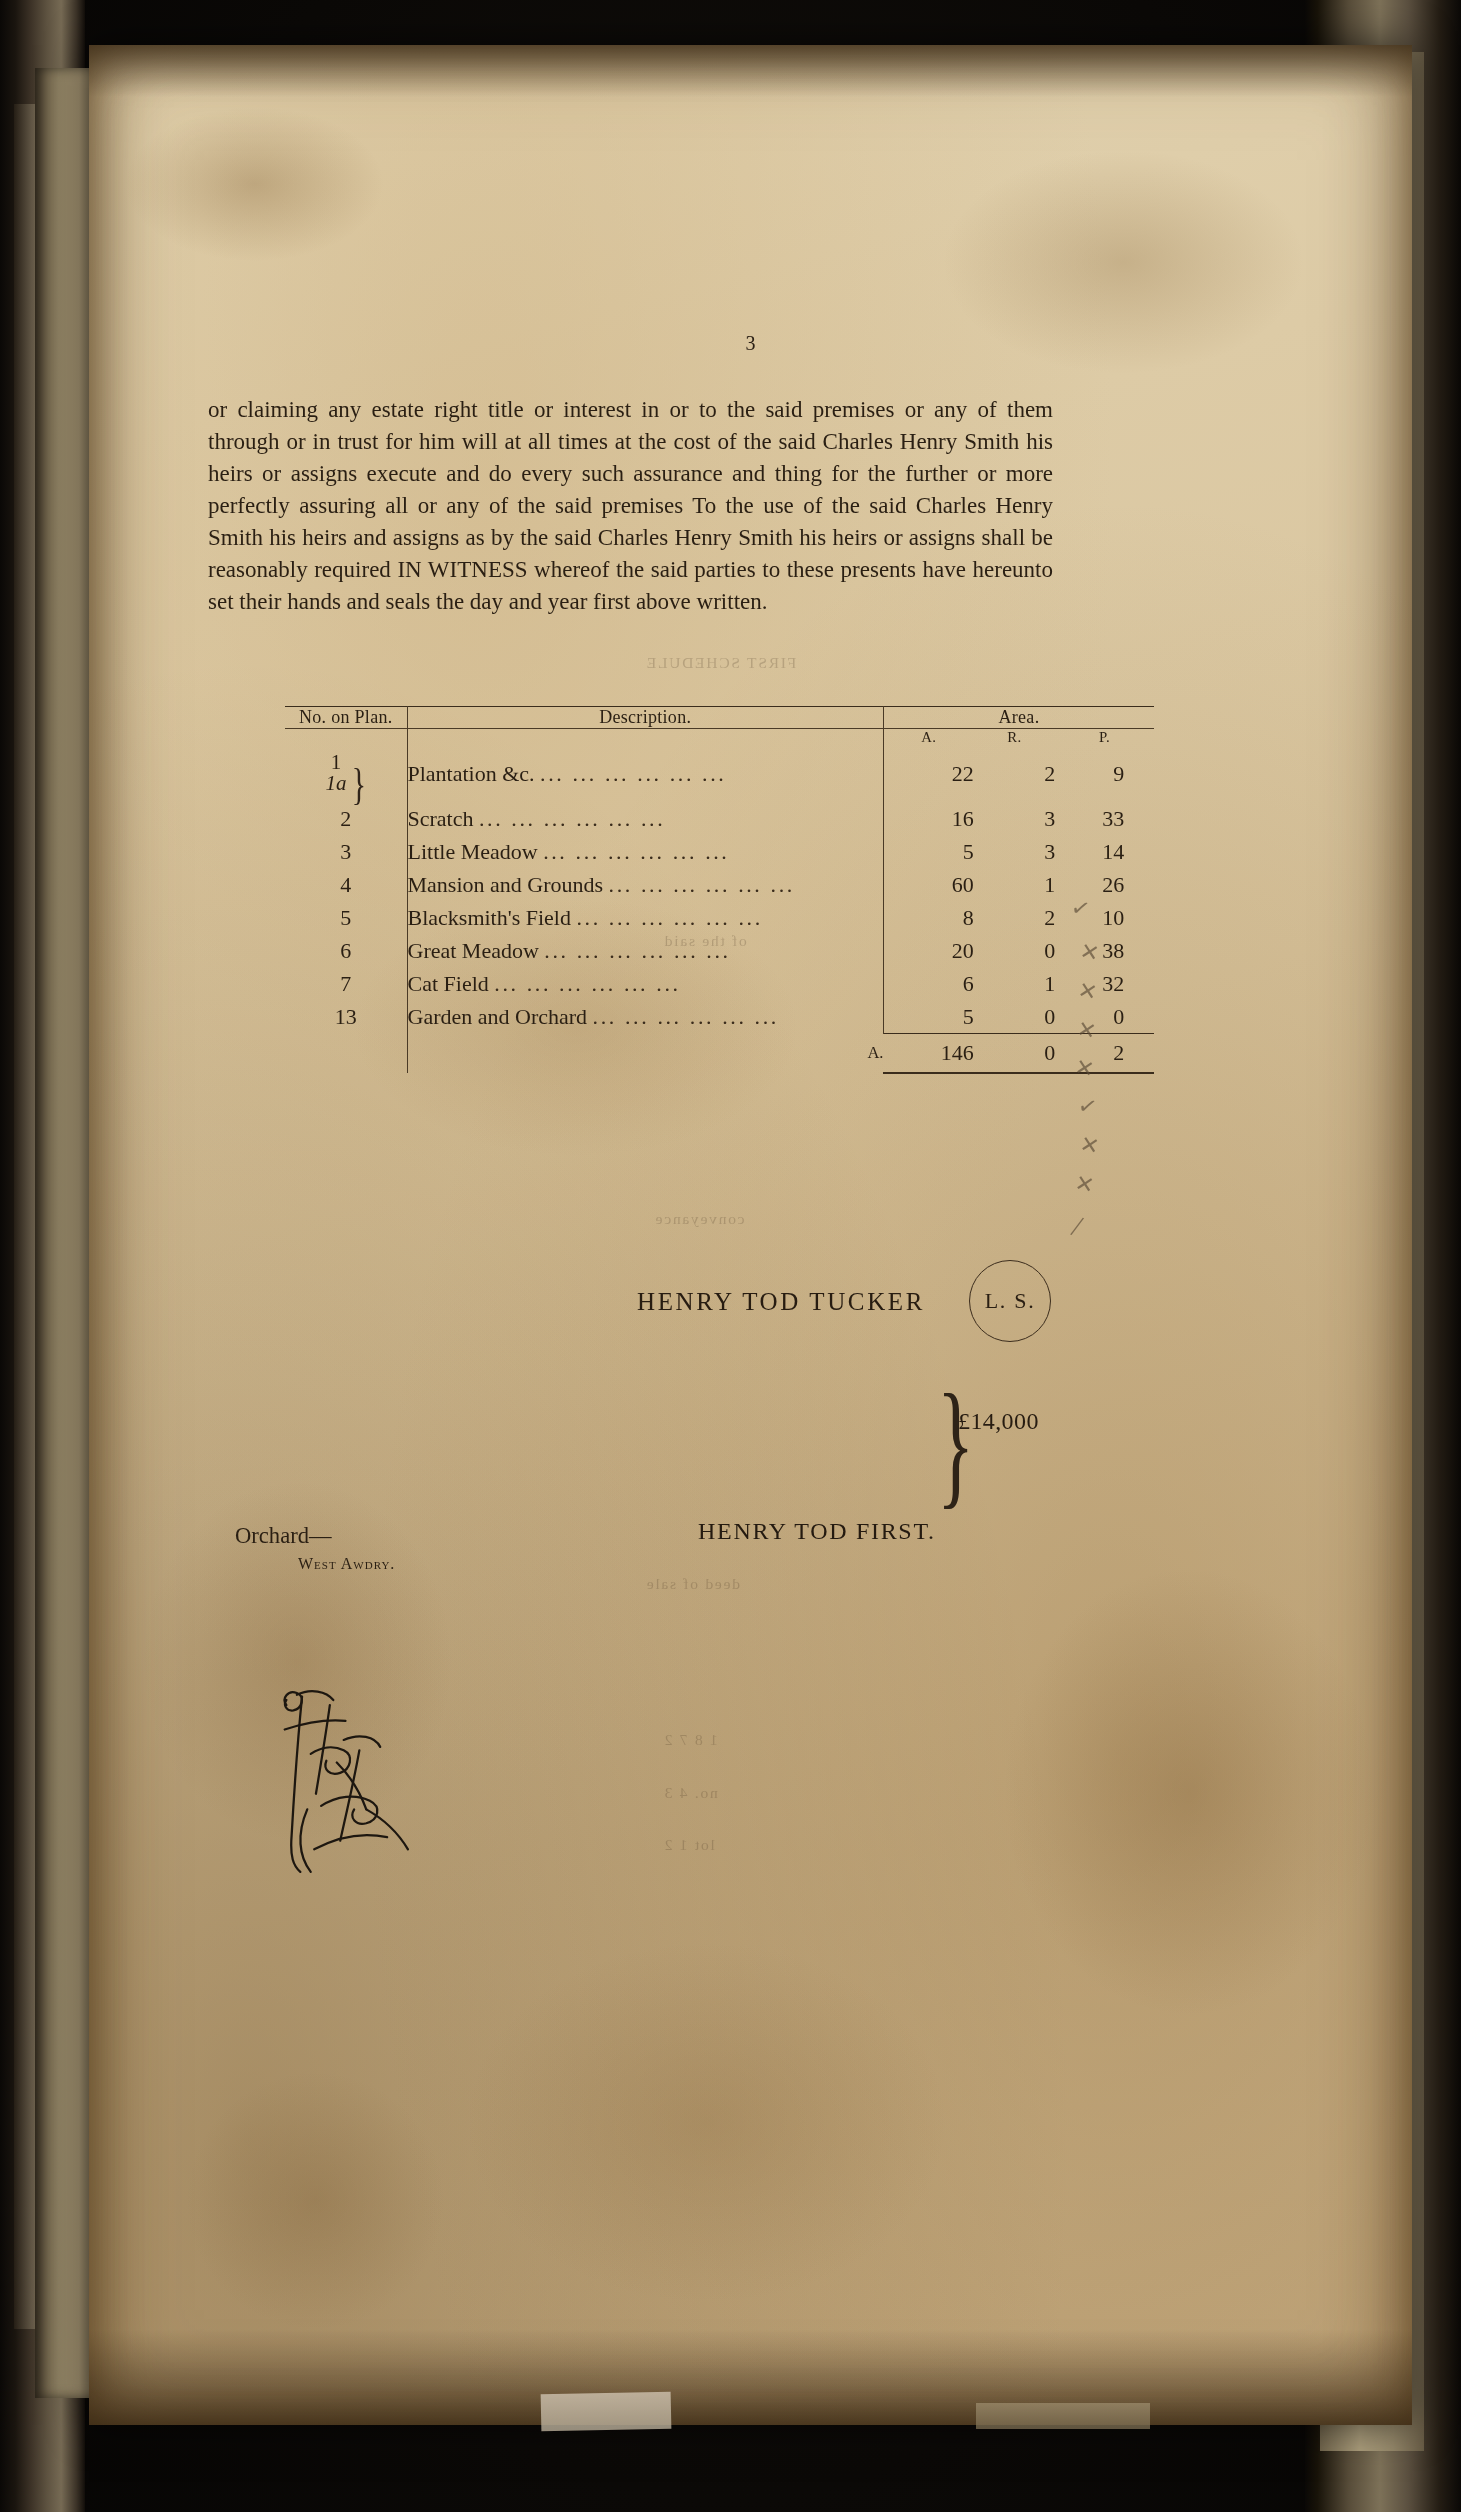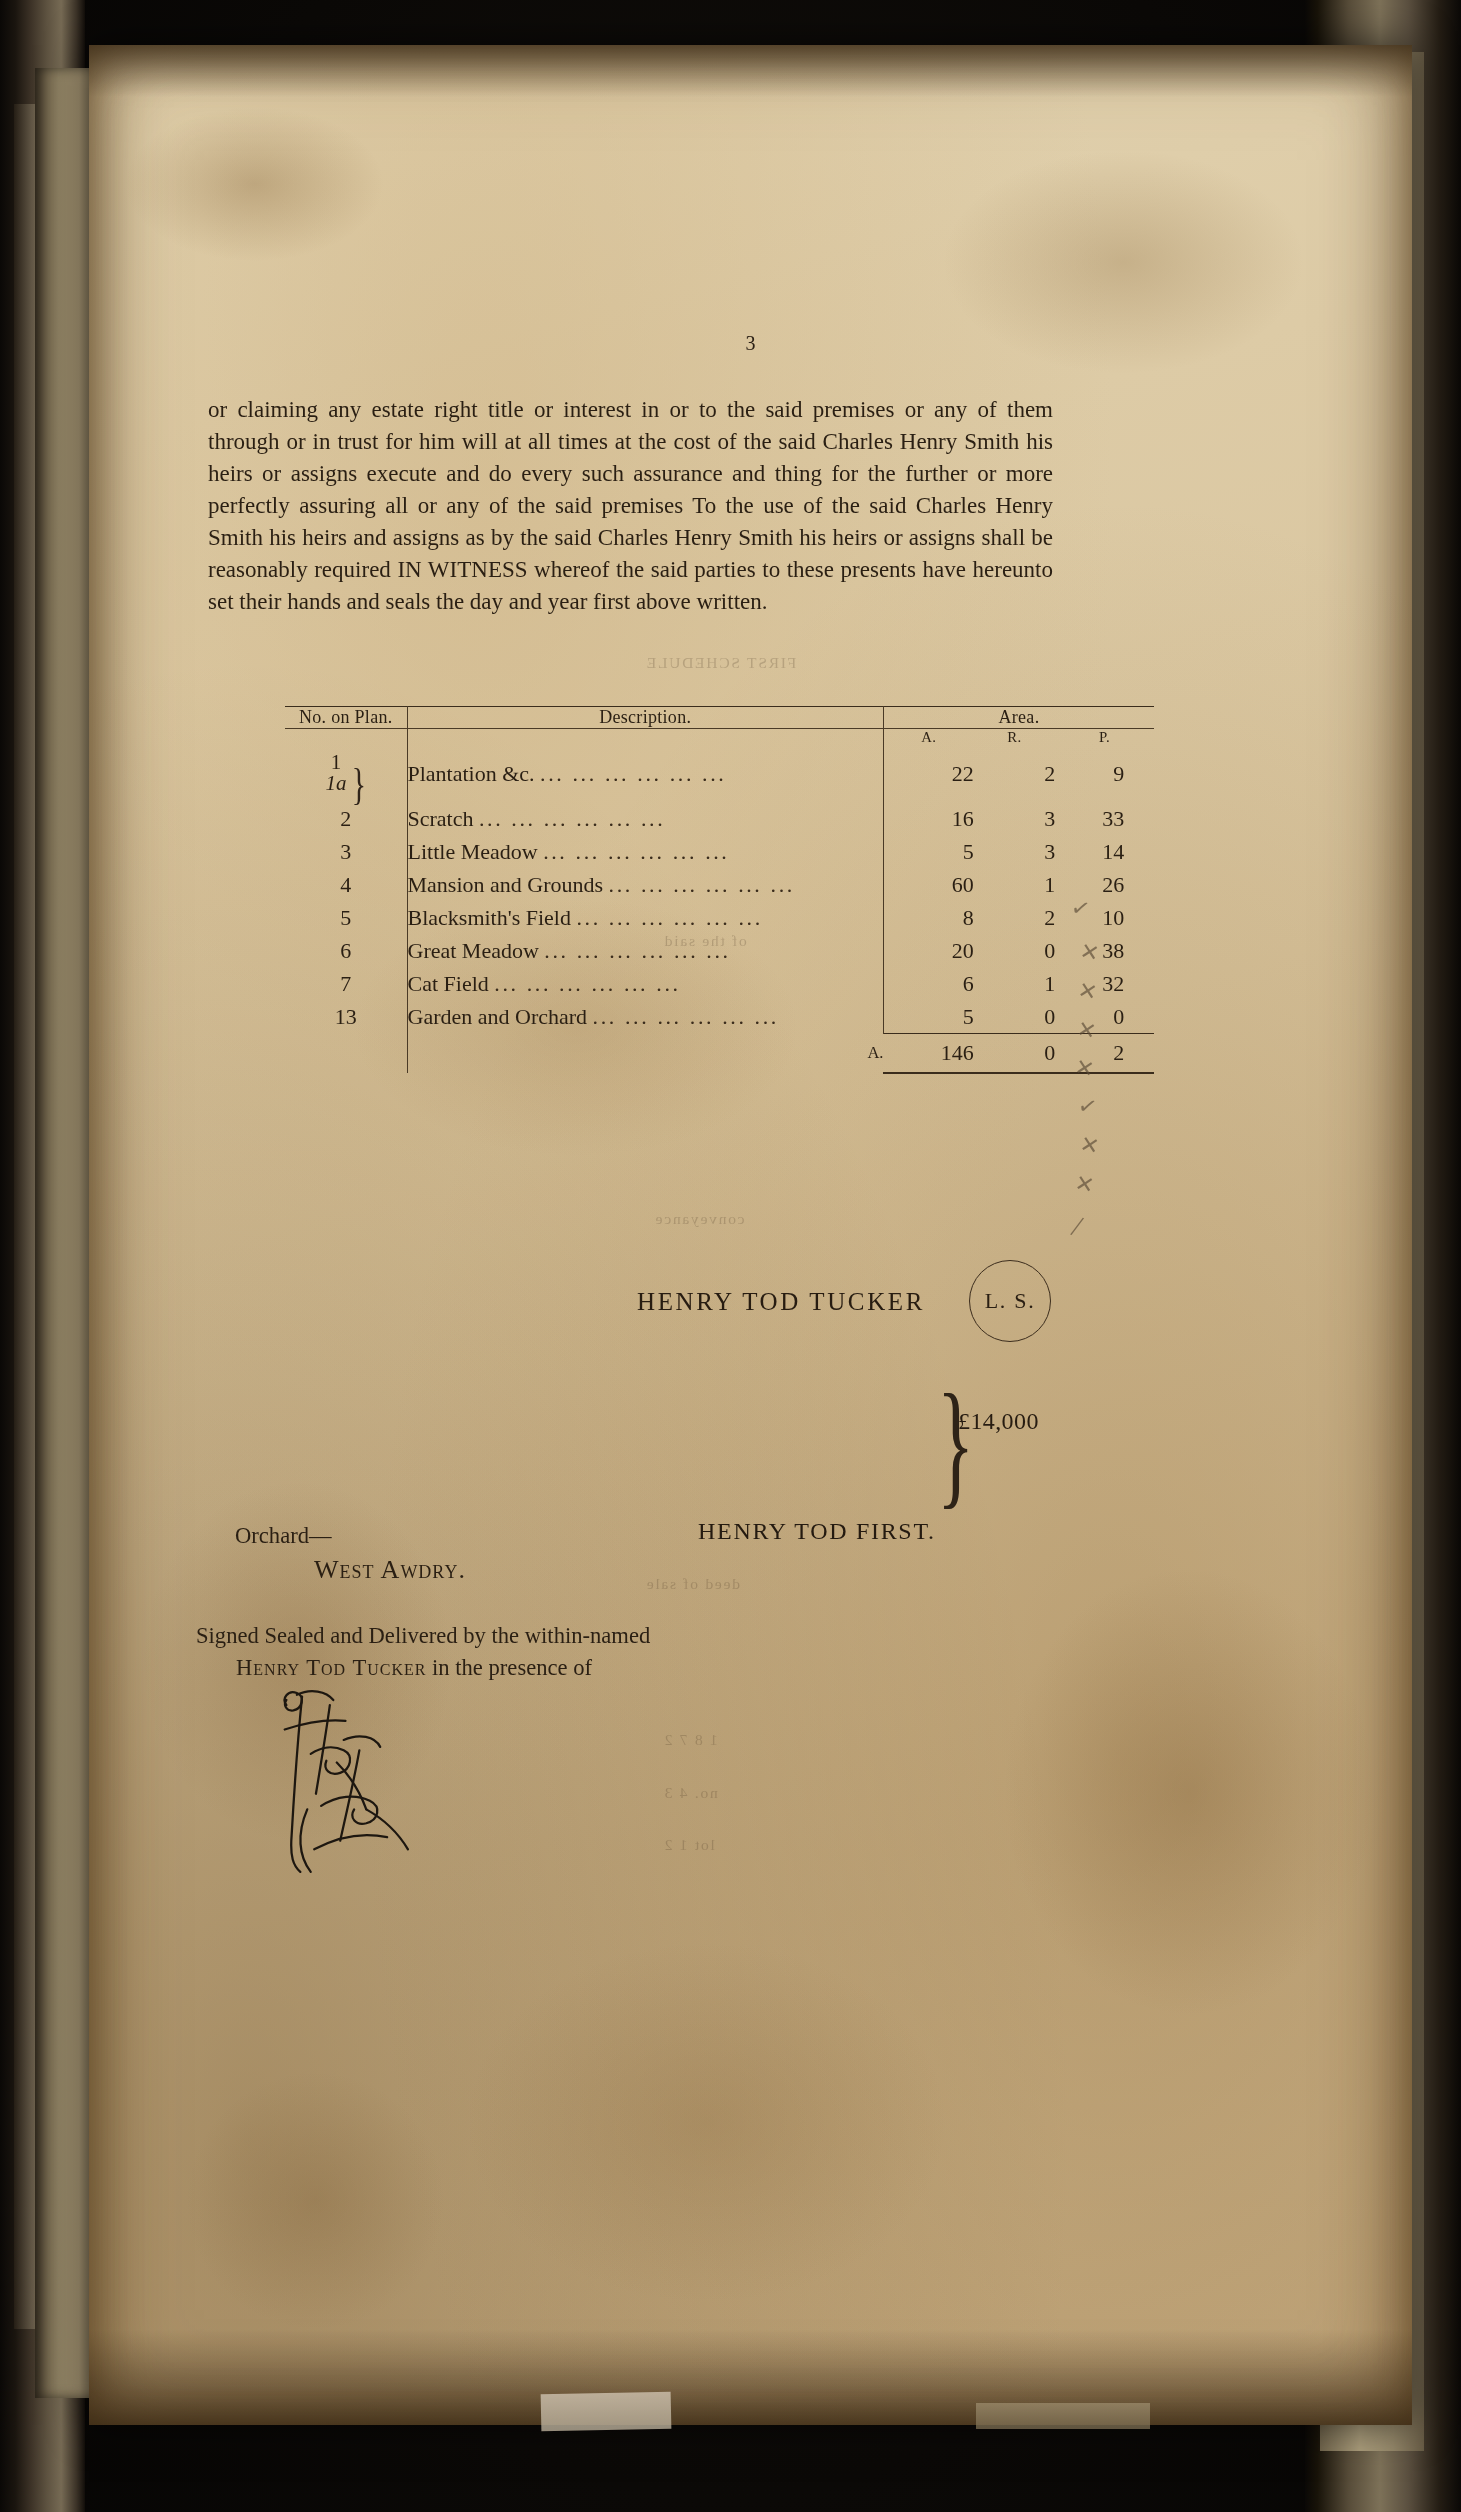--- a/index.html
+++ b/index.html
@@ -282,22 +282,22 @@
     font-size: 24px;
     color: #271c11;
     letter-spacing: 0.4px;
   }
 
   .witness-label {
     position: absolute; left: 146px; top: 1478px;
     font-size: 22.6px; color:#2a1f13;
   }
   .witness-name {
-    position: absolute; left: 225px; top: 1510px;
-    font-size: 26px; color:#2a1f13;
+    position: absolute; left: 209px; top: 1510px;
+    font-size: 16px; color:#2a1f13;
   }
   .smallcaps { font-variant: small-caps; letter-spacing: 1px; }
 
   .sig2 {
     position: absolute; left: 609px; top: 1473px;
     font-size: 24px; letter-spacing: 1.7px; color:#241a10;
   }
 
   .delivered {
     position: absolute; left: 107px; top: 1575px;
@@ -515,24 +515,20 @@
         <span>L. S.</span>
       </div>
 
       <div class="big-brace">}</div>
       <div class="amount">£14,000</div>
 
       <div class="witness-label">Orchard—</div>
       <div class="witness-name smallcaps">West Awdry.</div>
       <div class="sig2">HENRY  TOD  FIRST.</div>
 
-      <div class="delivered">
-        <span>Signed Sealed and  Delivered by the within-named</span><br>
-        <span class="ind2"></span><span class="smallcaps">Henry Tod Tucker</span><span> in the presence of</span>
-      </div>
 
 
       <svg class="scrawl" viewBox="0 0 220 230">
         <g fill="none" stroke="#1d1710" stroke-width="2.6" stroke-linecap="round">
           <path d="M12,30 C6,22 14,12 24,16 C34,20 30,34 20,36 C12,37 8,30 12,24"></path>
           <path d="M24,18 C40,10 58,14 66,24"></path>
           <path d="M30,20 C26,60 22,110 18,180 C16,205 20,215 28,222"></path>
           <path d="M10,58 C34,50 58,46 80,48"></path>
           <path d="M62,30 C58,60 52,96 46,132"></path>
           <path d="M40,86 C52,78 66,76 78,82 C90,88 86,104 74,108 C62,112 54,104 58,94"></path>

